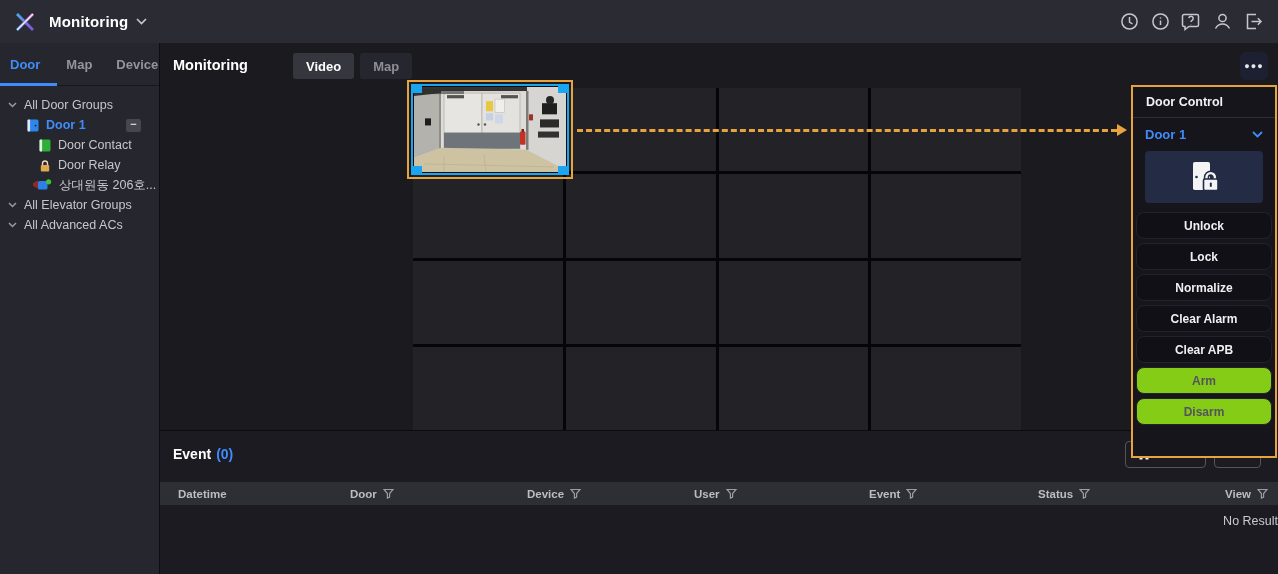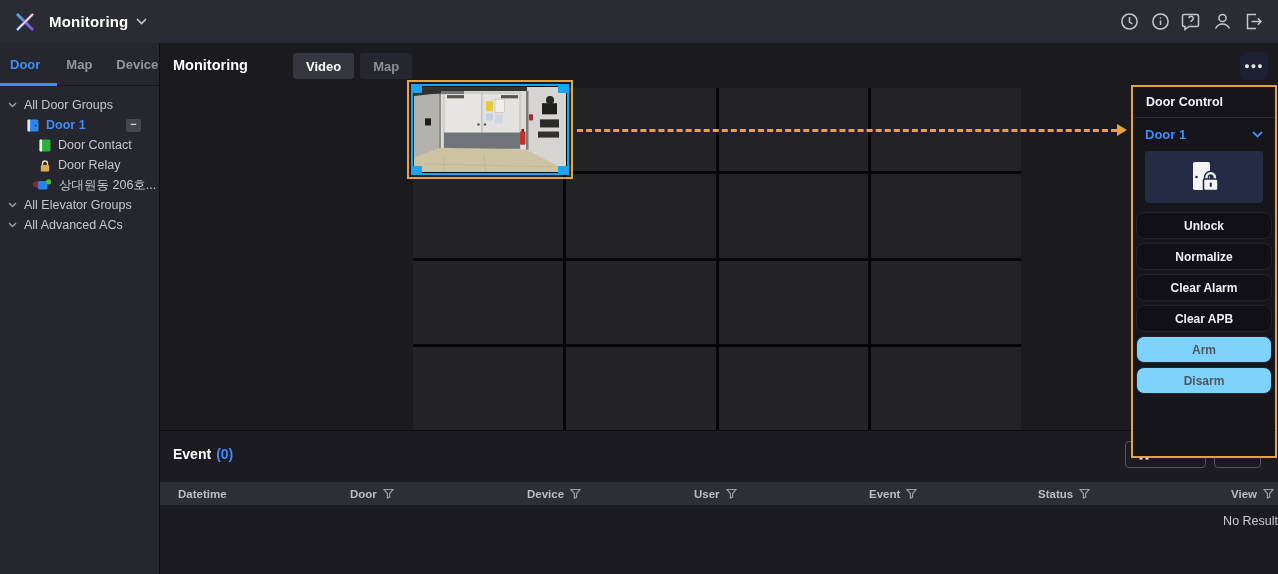--- a/index.html
+++ b/index.html
@@ -59,34 +59,34 @@
   .dash-head { position:absolute; left:1117px; top:124px; width:0; height:0; border-left:10px solid #e7a43e; border-top:6px solid transparent; border-bottom:6px solid transparent; z-index:8; }
 
   
   .panel { position:absolute; left:1131px; top:85px; width:146px; height:373px; background:#15151b; border:2px solid #e7a43e; z-index:9; display:flex; flex-direction:column; }
   .panel-title { height:31px; line-height:31px; padding-left:13px; font-size:12.5px; font-weight:bold; color:#f2f2f4; border-bottom:1px solid #2e2e36; }
   .door-select { height:31px; margin:1px 12px 0; display:flex; align-items:center; justify-content:space-between; cursor:pointer; }
   .door-select .dsel-label { color:#3f8cfa; font-size:13px; font-weight:bold; }
   .door-icon-box { margin:1px 12px 9px; height:52px; background:#232c44; border-radius:4px; display:flex; align-items:center; justify-content:center; }
   .pbtns { display:flex; flex-direction:column; gap:4px; padding:0 3px; }
   .pbtn { height:27px; background:#101016; border:1px solid #23232b; border-radius:8px; color:#f0f0f2; font-size:12px; font-weight:bold; display:flex; align-items:center; justify-content:center; cursor:pointer; }
-  .pbtn.disabled { background:#7dd3fc; color:#54545e; cursor:default; }
+  .pbtn.disabled { background:#84cc16; color:#54545e; cursor:default; }
 
   
   .event { position:absolute; left:160px; top:430px; width:1118px; height:144px; background:#1b1b21; border-top:1px solid #0c0c0e; z-index:4; }
   .ev-toolbar { height:40px; margin-top:3px; display:flex; align-items:center; padding:0 17px 0 13px; }
   .ev-title { font-size:14px; font-weight:bold; color:#fff; }
   .ev-count { font-size:14px; font-weight:bold; color:#3f8cfa; margin-left:5px; }
   .ev-actions { margin-left:auto; display:flex; align-items:center; gap:8px; }
   .obtn { height:27px; border:1px solid #55555d; background:#1b1b21; border-radius:4px; color:#f0f0f2; font-size:12px; font-weight:bold; display:flex; align-items:center; gap:7px; padding:0 13px; cursor:pointer; }
   .obtn .dots { font-size:9px; letter-spacing:1px; }
   .ev-head { margin-top:8px; height:23px; background:#2e2e35; display:flex; align-items:center; padding-left:18px; font-size:11.5px; font-weight:bold; color:#bcbcc4; }
   .col { display:flex; align-items:center; gap:6px; }
   .c0 { width:172px; } .c1 { width:177px; } .c2 { width:167px; } .c3 { width:175px; } .c4 { width:169px; } .c5 { width:184px; }
-  .c6 { flex:1; justify-content:flex-end; padding-right:4px; }
+  .c6 { flex:1; justify-content:flex-end; padding-right:10px; }
   .funnel { cursor:pointer; display:flex; }
   .no-result { margin-top:9px; text-align:right; font-size:12.5px; color:#c9c9cf; }
 </style>
 </head>
 <body>
 
 <div id="app">
 
   <header class="topbar">
     <svg class="logo" viewBox="0 0 26 26">
@@ -293,20 +293,21 @@
         <rect x="8" y="2" width="17" height="28" rx="1.8" fill="#f4f4f6"></rect>
         <circle cx="11.5" cy="17" r="1.3" fill="#232c44"></circle>
         <path d="M21.5 19.5 v-2.2 a4.2 4.2 0 0 1 8.4 0 v2.2" fill="none" stroke="#232c44" stroke-width="5.4"></path>
         <path d="M21.5 19.5 v-2.2 a4.2 4.2 0 0 1 8.4 0 v2.2" fill="none" stroke="#f4f4f6" stroke-width="2.4"></path>
         <rect x="18.5" y="19" width="14.5" height="11.5" rx="1.6" fill="#f4f4f6" stroke="#232c44" stroke-width="1.6"></rect>
         <rect x="24.8" y="22.5" width="2" height="4.5" rx="1" fill="#232c44"></rect>
       </svg>
     </div>
     <div class="pbtns">
       <div class="pbtn">Unlock</div>
+      <div class="pbtn">Lock</div>
       <div class="pbtn">Normalize</div>
       <div class="pbtn">Clear Alarm</div>
       <div class="pbtn">Clear APB</div>
       <div class="pbtn disabled">Arm</div>
       <div class="pbtn disabled">Disarm</div>
     </div>
   </div>
 
   <section class="event">
     <div class="ev-toolbar">

